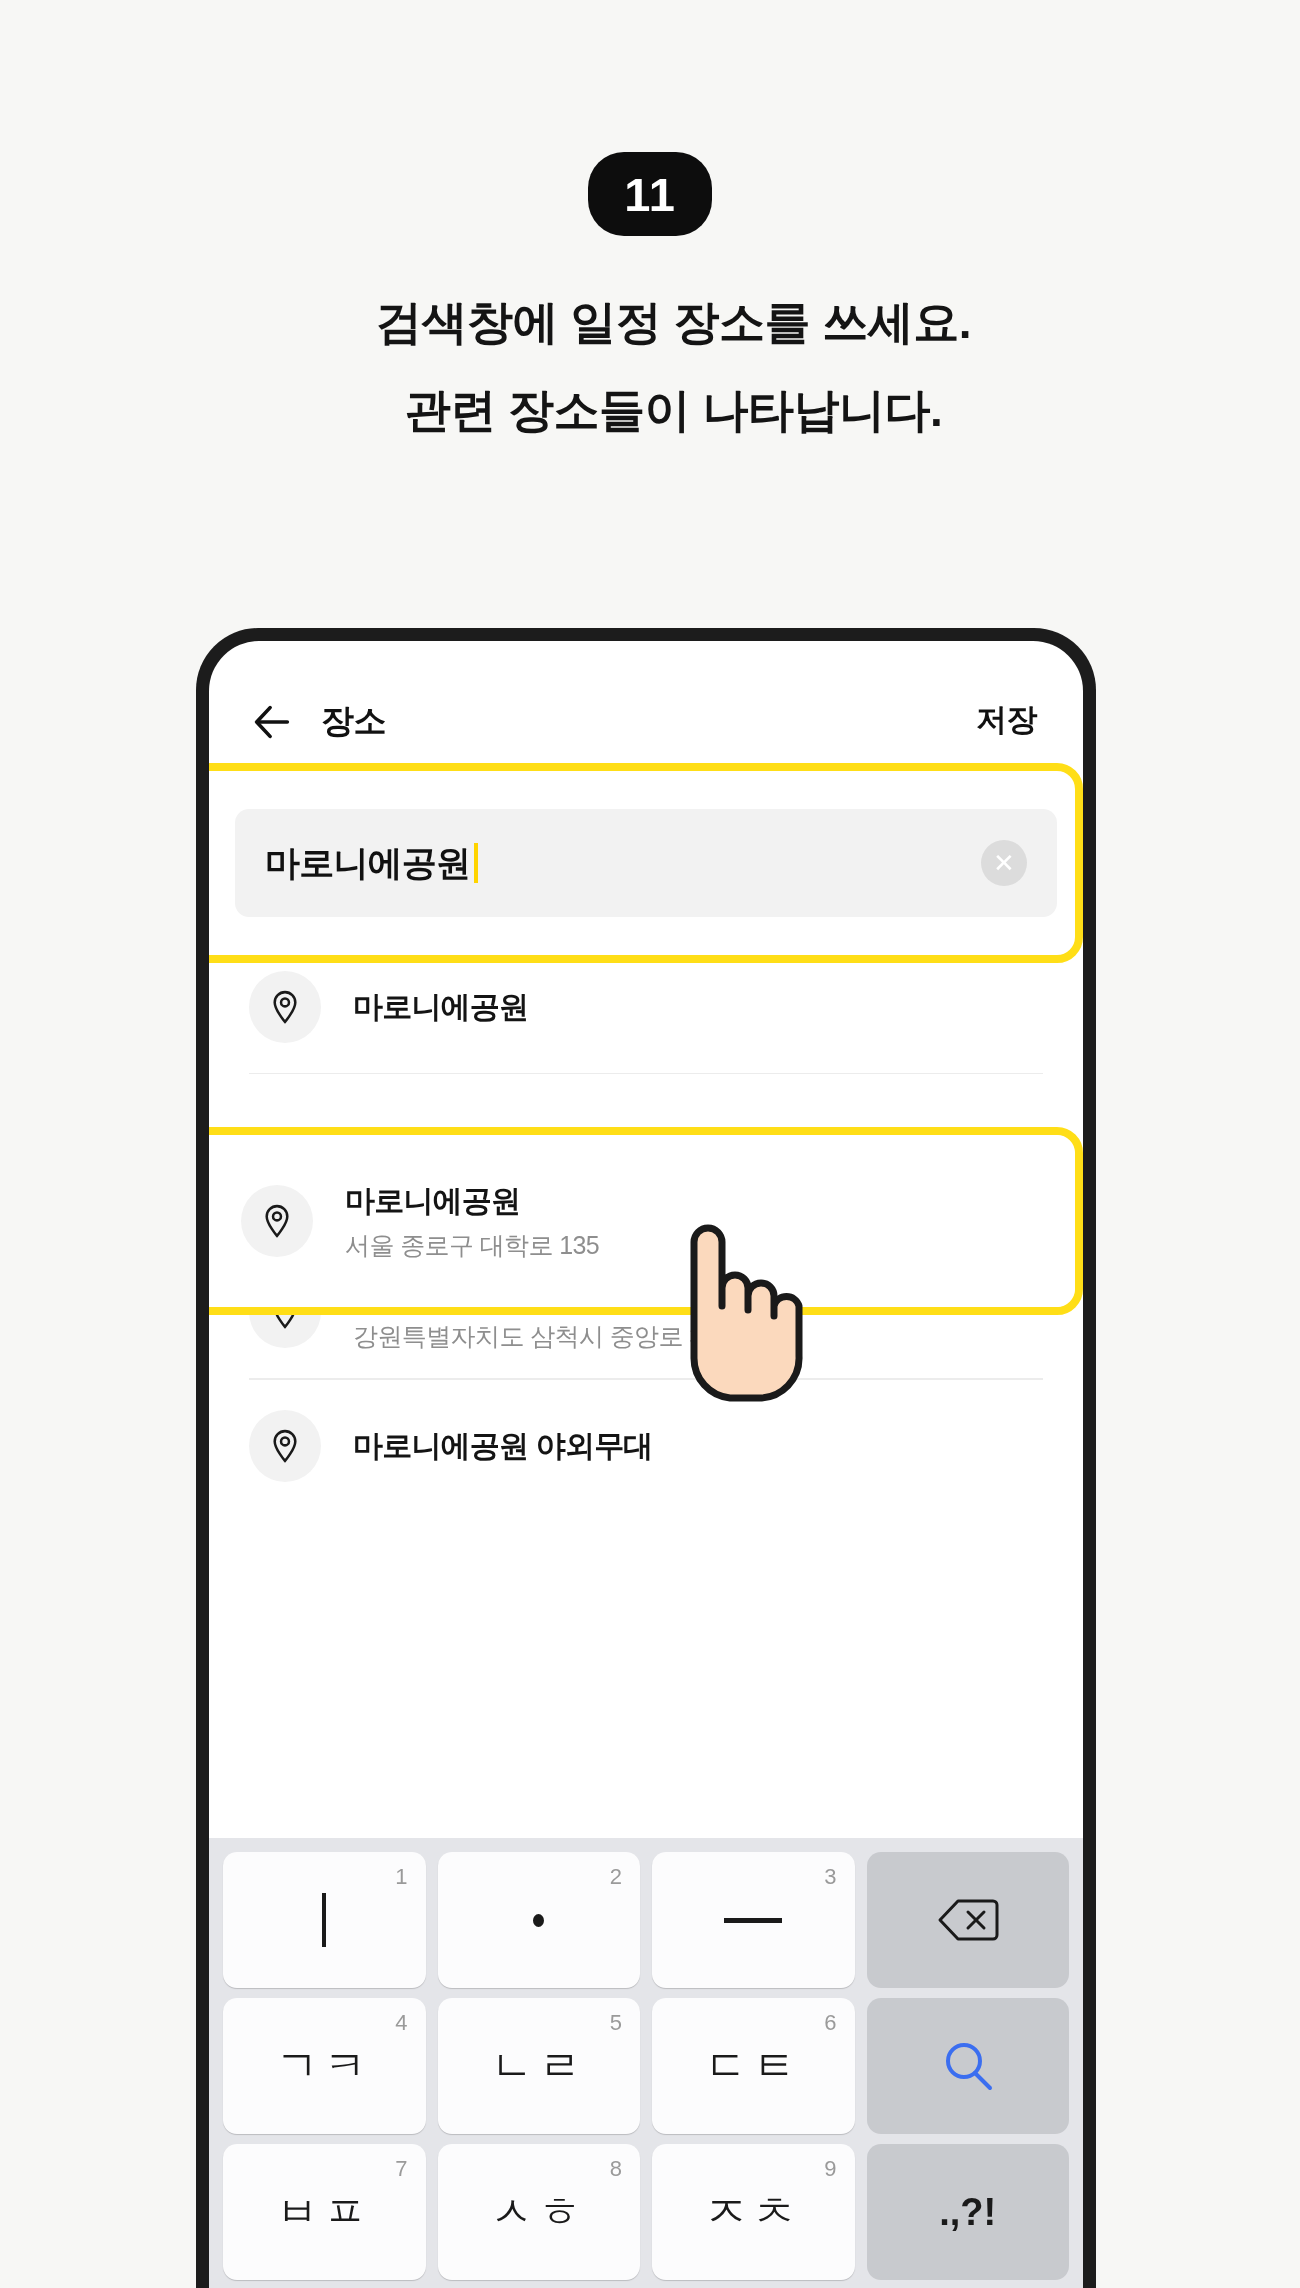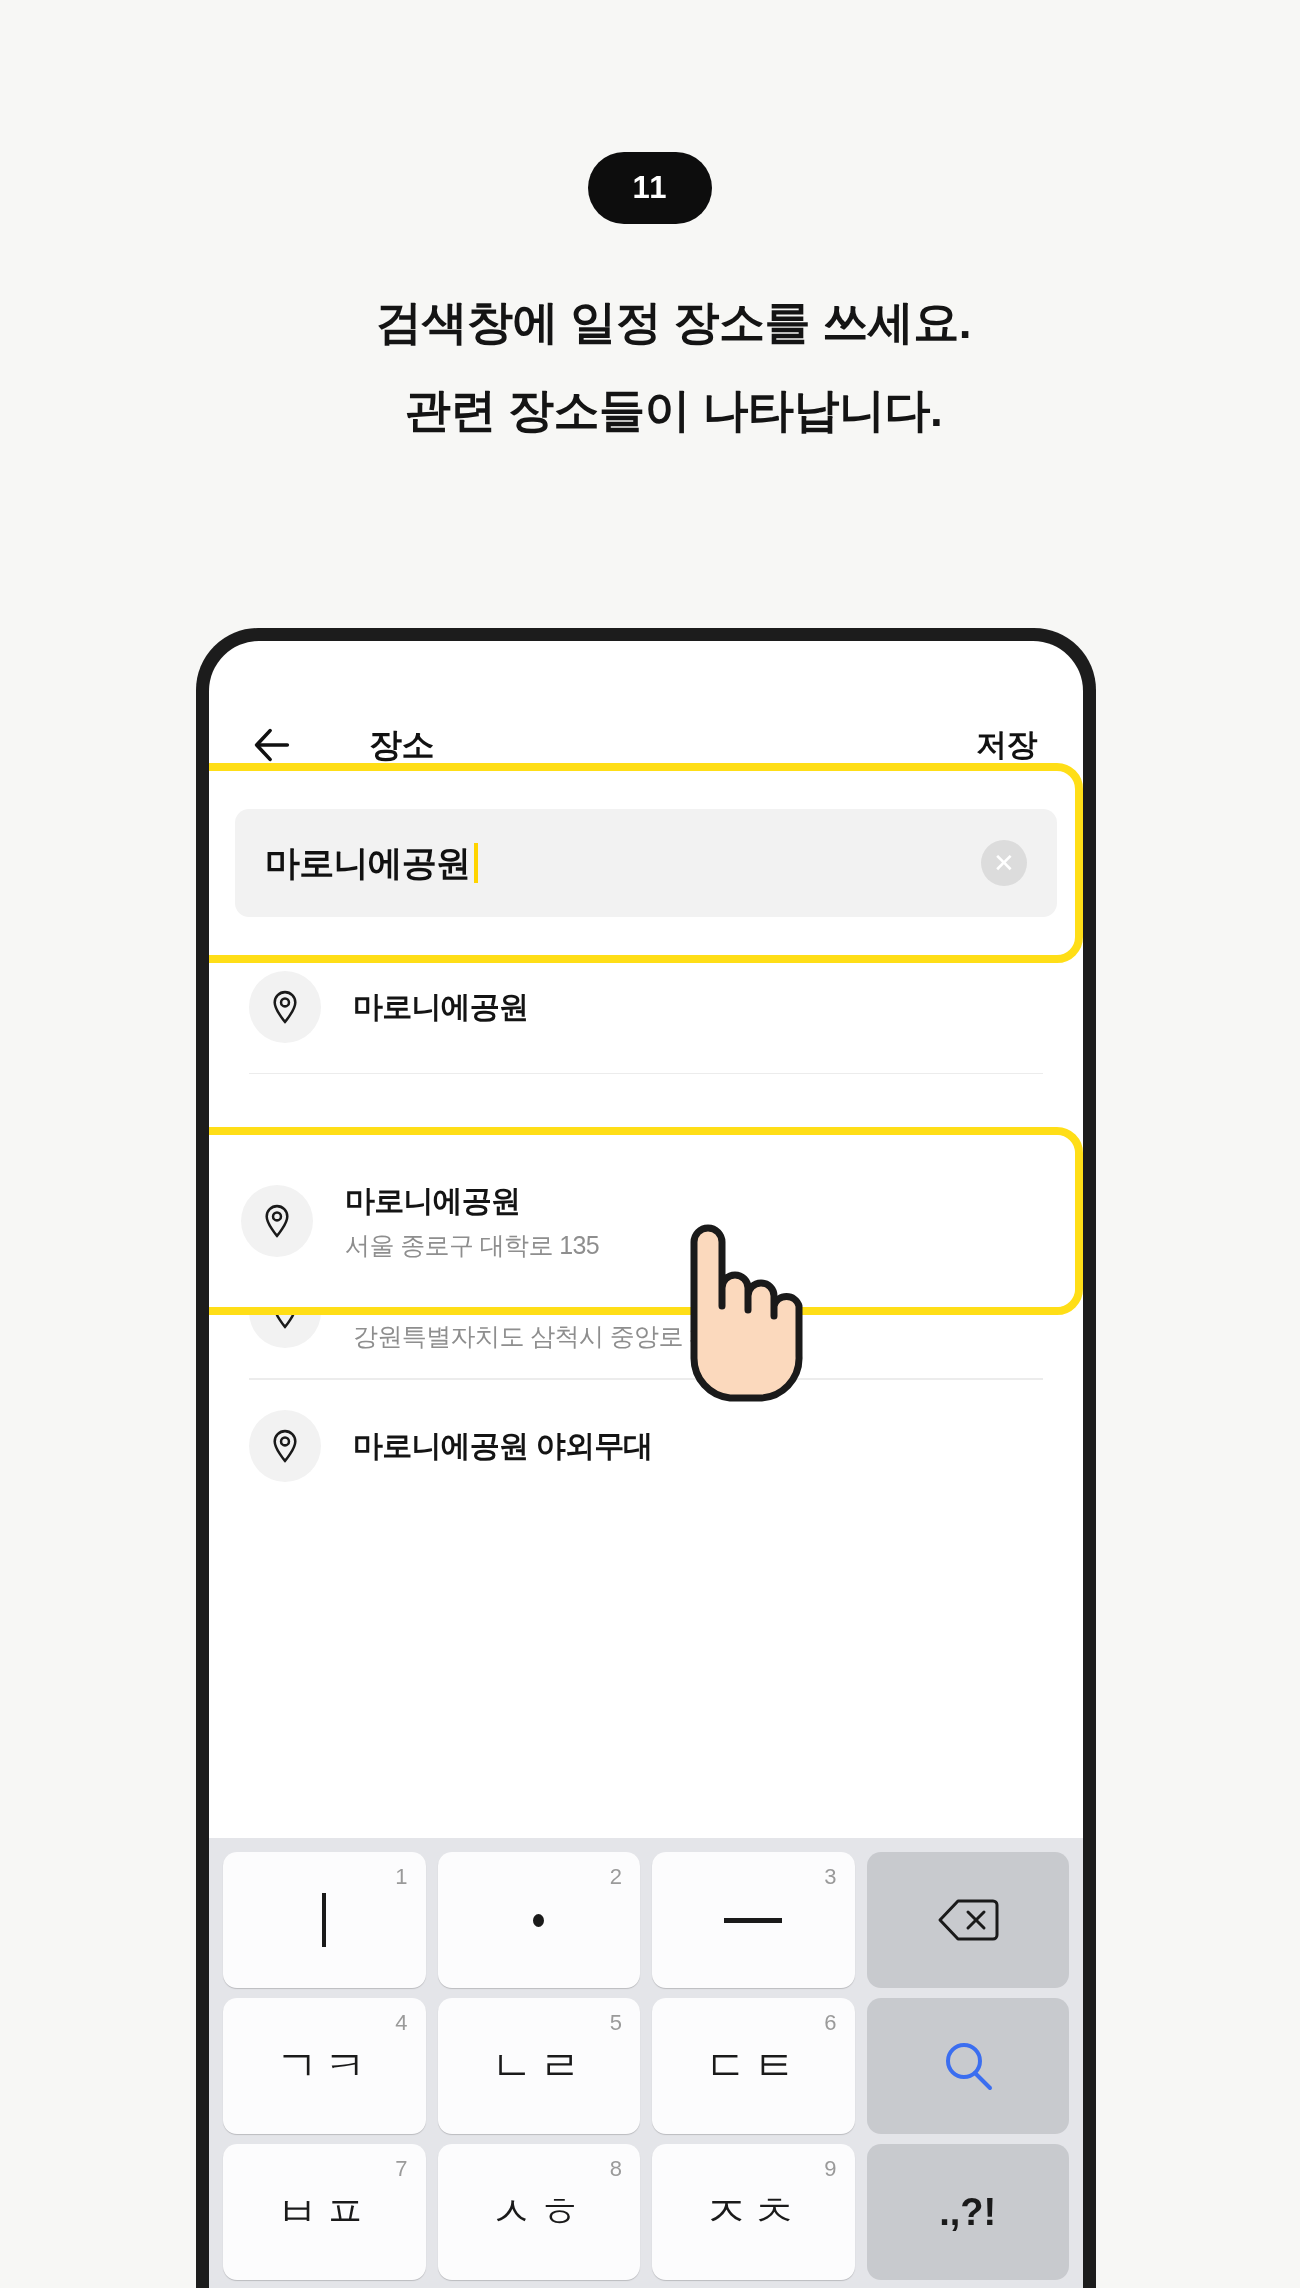--- a/index.html
+++ b/index.html
@@ -18,28 +18,28 @@
     background: #f7f7f5;
   }
 
   
   .step-badge {
     position: absolute;
     left: 50%;
     transform: translateX(-50%);
     top: 152px;
     width: 124px;
-    height: 72px;
+    height: 84px;
     border-radius: 36px;
     background: #0d0d0d;
     color: #ffffff;
     display: flex;
     align-items: center;
     justify-content: center;
-    font-size: 31px;
+    font-size: 47px;
     font-weight: 700;
     letter-spacing: 1px;
   }
 
   
   .headline {
     position: absolute;
     top: 278px;
     left: 0;
     width: 1300px;
@@ -76,23 +76,21 @@
   }
 
   
   .appbar {
     position: absolute;
     top: 58px;
     left: 0;
     width: 874px;
     height: 92px;
     display: flex;
-    align-items: center;
     padding: 0 46px 0 40px;
-    gap: 48px;
   }
   .back-icon {
     width: 46px;
     height: 46px;
     flex: 0 0 auto;
     display: block;
   }
   .appbar-title {
     font-size: 33px;
     font-weight: 700;

